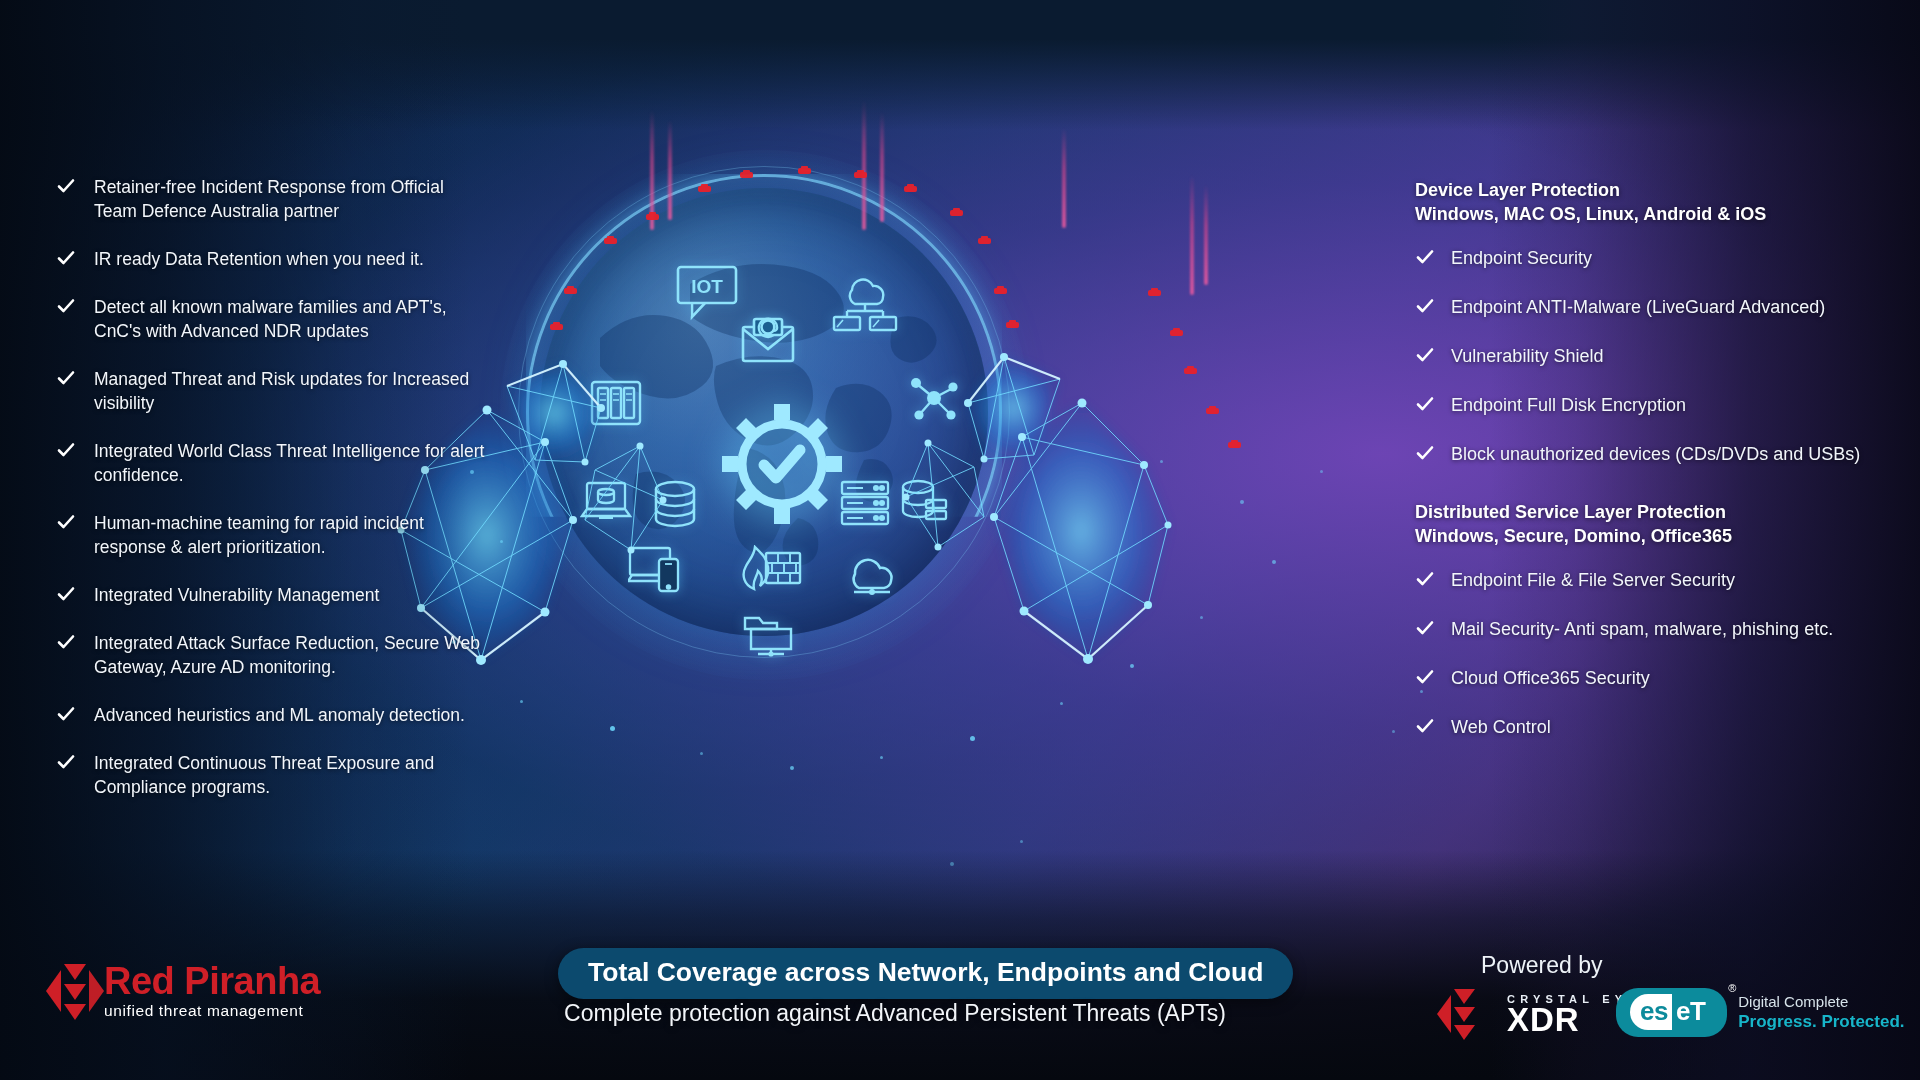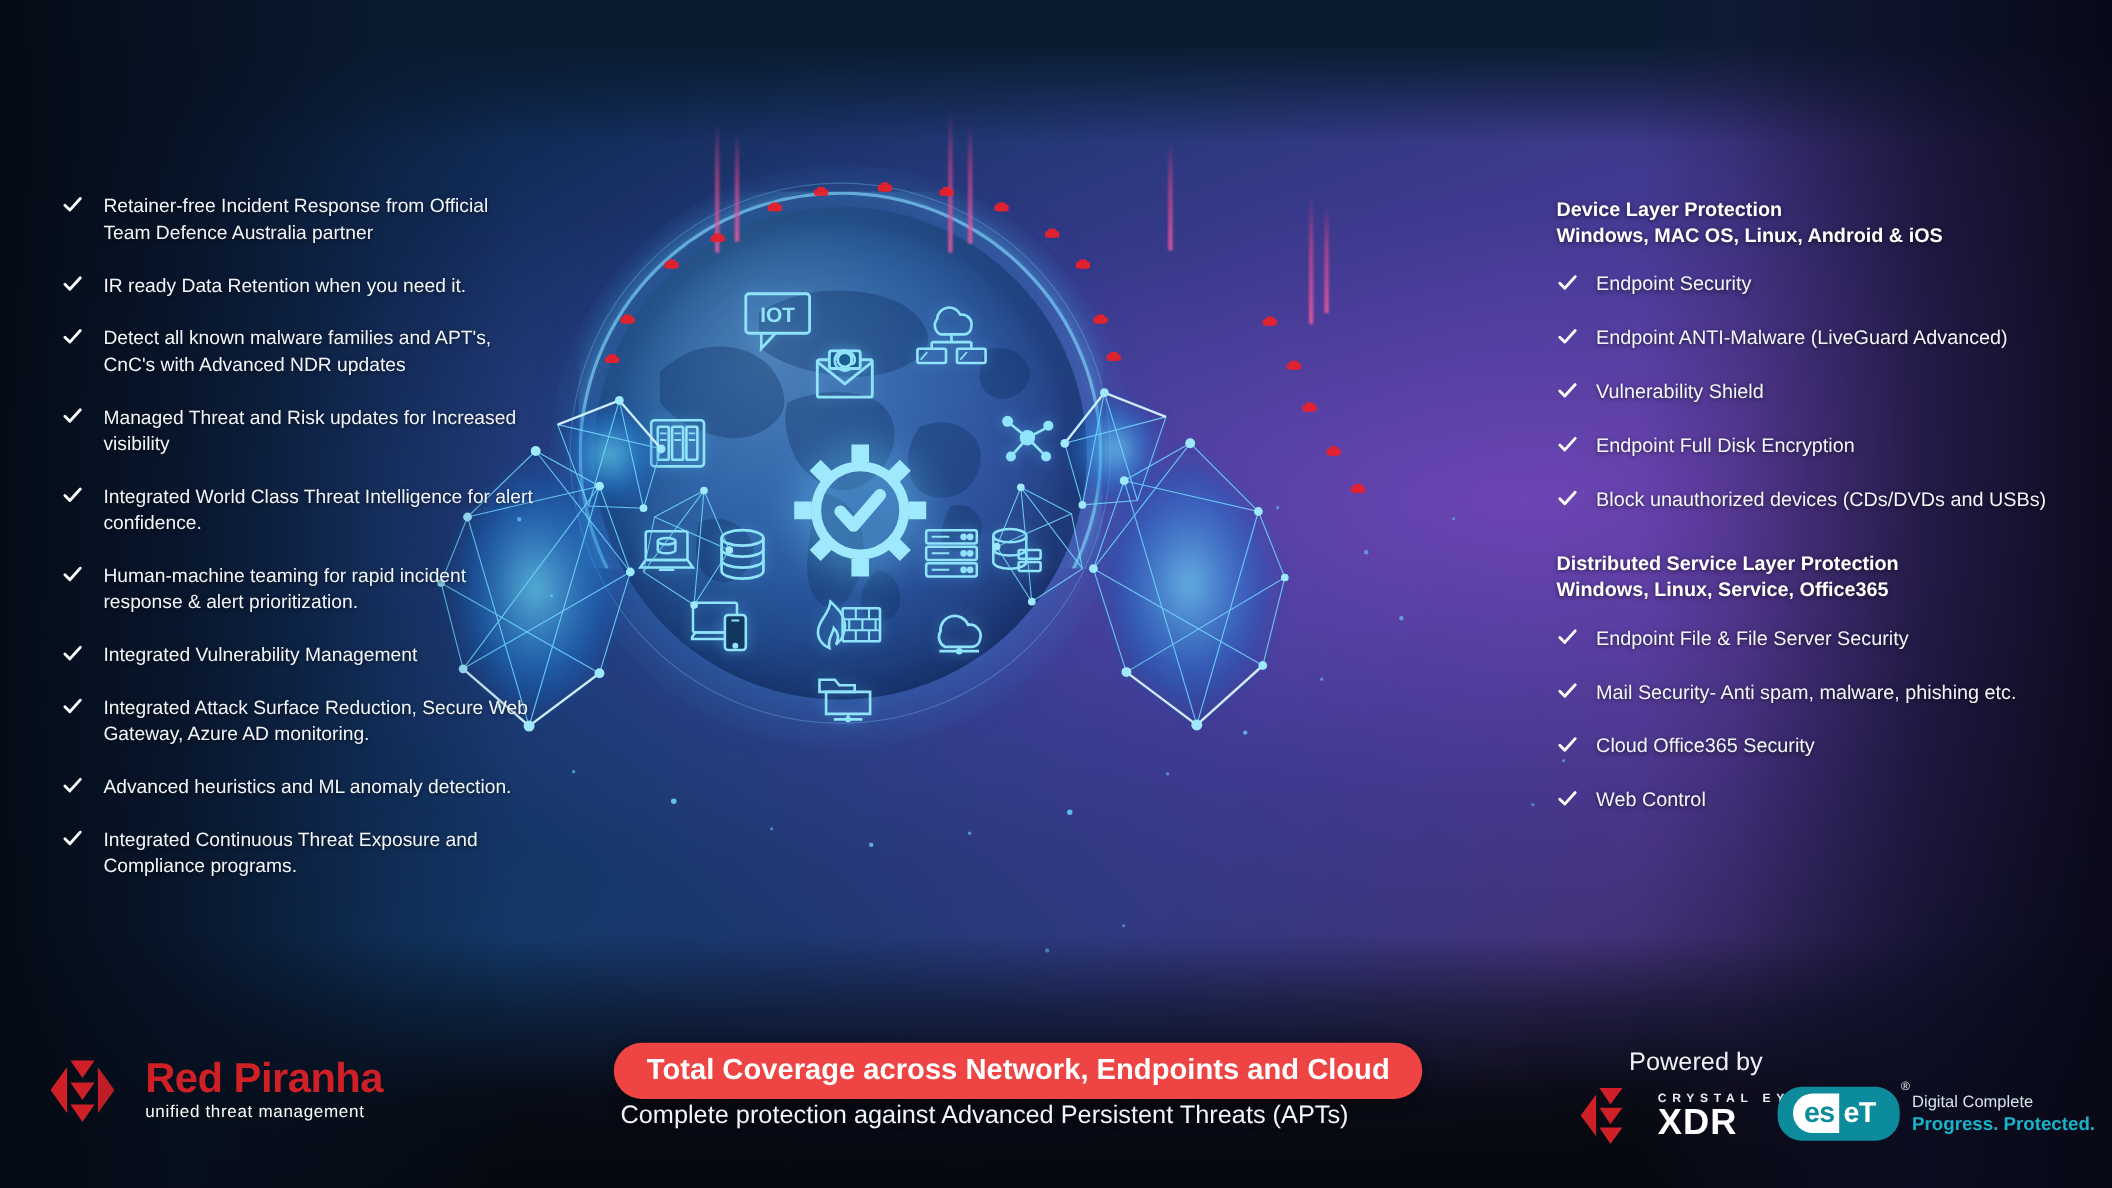--- a/index.html
+++ b/index.html
@@ -128,38 +128,38 @@
   .sec-head{
     color:#ffffff; font-weight:bold; font-size:18px; line-height:24px;
     margin-bottom:20px; text-shadow:0 1px 5px rgba(0,0,0,.6);
     padding-left:0;
   }
   .sec2{ margin-top:34px; }
 
   
   .pill{
     position:absolute; left:558px; top:948px;
-    background:#ef4444;
+    background:#0c4a6e;
     border-radius:30px;
     padding:9px 30px 11px;
     color:#fff; font-weight:bold; font-size:26.5px;
     white-space:nowrap;
     box-shadow:0 3px 14px rgba(0,0,0,.45);
     font-stretch:condensed;
   }
   .subline{
     position:absolute; left:0; right:0; top:1000px;
     text-align:center;
     color:#f2f5f9; font-size:23px;
     text-shadow:0 1px 6px rgba(0,0,0,.7);
   }
   .subline span{ display:inline-block; margin-left:-130px; }
 
   
-  .rp-logo{ position:absolute; left:46px; top:960px; display:flex; align-items:center; gap:28px; }
+  .rp-logo{ position:absolute; left:46px; top:960px; display:flex; align-items:center; gap:0; }
   .rp-text{ display:flex; flex-direction:column; }
   .rp-name{ color:#cf1f27; font-size:38px; font-weight:bold; line-height:38px; letter-spacing:-0.5px; }
   .rp-tag{ color:#ffffff; font-size:15.5px; font-weight:normal; letter-spacing:0.6px; margin-top:2px; }
 
   
   .powered{ position:absolute; left:1446px; top:952px; color:#eef3f8; font-size:23px;margin-left:35px; }
   .ce-logo{ position:absolute; left:1437px; top:985px; display:flex; align-items:center; gap:10px;}
   .ce-text{ display:flex; flex-direction:column; line-height:1; }
   .ce-top{ color:#e8eef5; font-size:11px; letter-spacing:5.2px; font-weight:bold; }
   .ce-bot{ color:#ffffff; font-size:33px; font-weight:bold; letter-spacing:1px; line-height:30px; }
@@ -577,21 +577,21 @@
             </svg>
           </span><span>Endpoint Full Disk Encryption</span></li>
         <li><span class="tick">
             <svg width="20" height="20" viewBox="0 0 20 20" fill="none" stroke="currentColor" stroke-width="2.6" stroke-linecap="round" stroke-linejoin="round">
               <path d="M3 10.5 L7.5 15 L17 4.5"></path>
             </svg>
           </span><span>Block unauthorized devices (CDs/DVDs and USBs)</span></li>
       </ul>
       <div class="sec-head sec2">
         <div>Distributed Service Layer Protection</div>
-        <div>Windows, Linux, Service, Office365</div>
+        <div>Windows, Secure, Domino, Office365</div>
       </div>
       <ul class="blist">
         <li><span class="tick">
             <svg width="20" height="20" viewBox="0 0 20 20" fill="none" stroke="currentColor" stroke-width="2.6" stroke-linecap="round" stroke-linejoin="round">
               <path d="M3 10.5 L7.5 15 L17 4.5"></path>
             </svg>
           </span><span>Endpoint File &amp; File Server Security</span></li>
         <li><span class="tick">
             <svg width="20" height="20" viewBox="0 0 20 20" fill="none" stroke="currentColor" stroke-width="2.6" stroke-linecap="round" stroke-linejoin="round">
               <path d="M3 10.5 L7.5 15 L17 4.5"></path>

